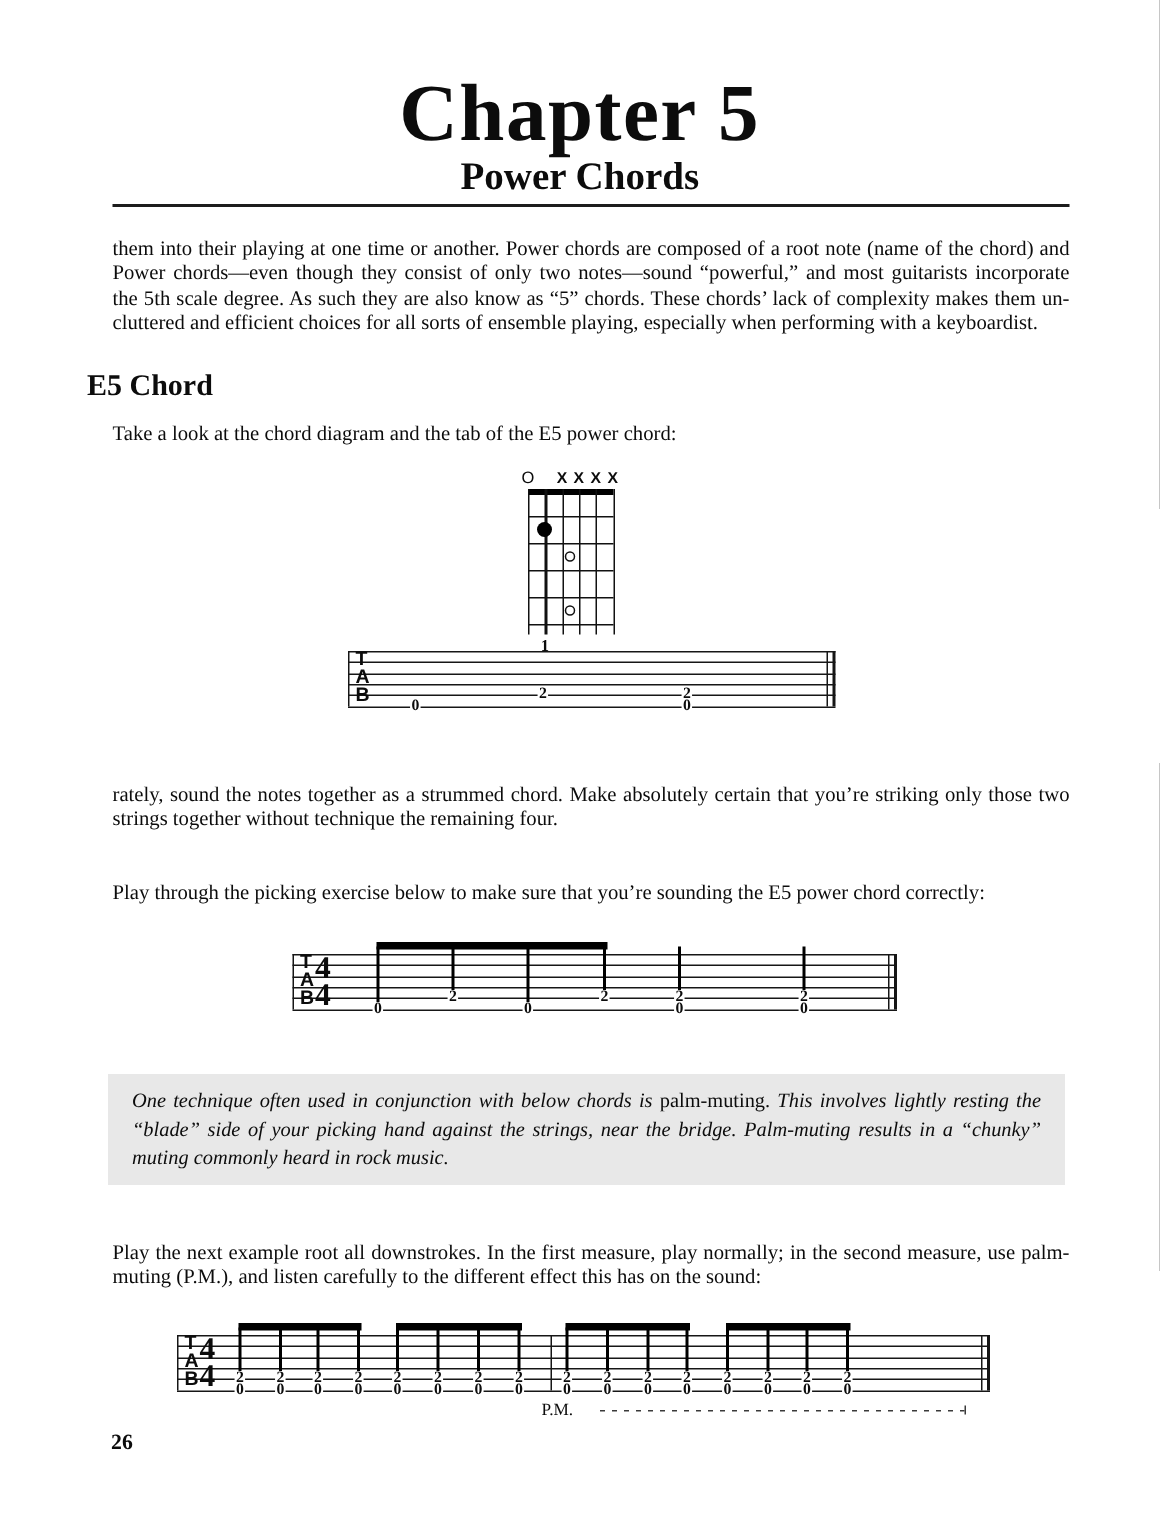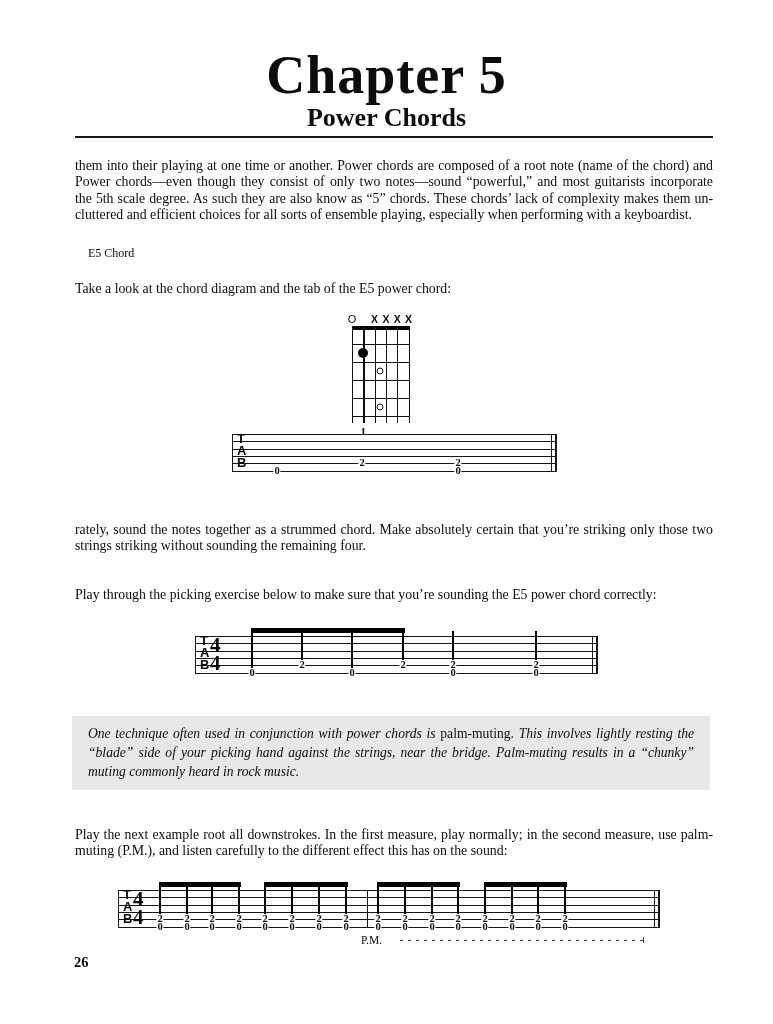--- a/index.html
+++ b/index.html
@@ -14,21 +14,21 @@
     font-size:54px; font-weight:bold; letter-spacing:1px;
   }
   .subtitle {
     left:0; right:0; top:103px; text-align:center;
     font-size:26px; font-weight:bold;
   }
   .hrule { left:75px; width:638px; height:2px; background:#1c1c1c; top:136px; }
   .para { left:75px; width:638px; font-size:13.8px; line-height:16.4px; }
   .tline { white-space:normal; }
   .tline.jl { text-align:justify; text-align-last:justify; }
-  .heading { left:88px; top:246px; font-size:12px; font-weight:normal; }
+  .heading { left:58px; top:246px; font-size:20px; font-weight:bold; }
   .oneline { left:75px; width:660px; font-size:13.8px; }
   .graybox {
     left:72px; top:716px; width:606px; height:58px;
     background:#e8e8e8; padding:8px 16px 8px 16px;
     font-size:13.6px; line-height:19px;
   }
   .graybox .it { font-style:italic; }
   .graybox .rm { font-style:normal; }
   .pagenum { left:74px; top:954px; font-size:14.5px; font-weight:bold; }
 
@@ -127,21 +127,21 @@
       <div class="fret" style="left: 45px; top: 36.5px;">0</div>
       <div class="fret" style="left: 130px; top: 29.2px;">2</div>
       <div class="fret" style="left: 226px; top: 29.2px;">2</div>
       <div class="fret" style="left: 226px; top: 36.5px;">0</div>
       <div class="endbar1" style="left: 319px; top: 0px; height: 36.5px;"></div>
       <div class="endbar2" style="left: 322.6px; top: 0px; height: 36.5px;"></div>
     </div>
 
   <div class="abs para" style="top:522px;">
       <div class="tline jl">rately, sound the notes together as a strummed chord. Make absolutely certain that you’re striking only those two</div>
-      <div class="tline">strings striking without sounding the remaining four.</div>
+      <div class="tline">strings together without technique the remaining four.</div>
     </div>
 
   <div class="abs oneline" style="top:587px;">Play through the picking exercise below to make sure that you’re sounding the E5 power chord correctly:</div>
 
   <div class="staff" id="staff-1" style="left: 195px; top: 636px; width: 403px;">
       <div class="line" style="top: 0px; width: 403px;"></div>
       <div class="line" style="top: 7.3px; width: 403px;"></div>
       <div class="line" style="top: 14.6px; width: 403px;"></div>
       <div class="line" style="top: 21.9px; width: 403px;"></div>
       <div class="line" style="top: 29.2px; width: 403px;"></div>
@@ -165,21 +165,21 @@
       <div class="fret" style="left: 258px; top: 29.2px;">2</div>
       <div class="fret" style="left: 258px; top: 36.5px;">0</div>
       <div class="stem" style="left: 340.25px; top: -5.5px; height: 29.7px;"></div>
       <div class="fret" style="left: 341px; top: 29.2px;">2</div>
       <div class="fret" style="left: 341px; top: 36.5px;">0</div>
       <div class="endbar1" style="left: 397px; top: 0px; height: 36.5px;"></div>
       <div class="endbar2" style="left: 400.6px; top: 0px; height: 36.5px;"></div>
     </div>
 
   <div class="abs graybox">
-      <div class="tline jl"><span class="it">One technique often used in conjunction with power chords is </span><span class="rm">palm-muting.</span><span class="it"> This involves lightly resting the</span></div>
+      <div class="tline jl"><span class="it">One technique often used in conjunction with below chords is </span><span class="rm">palm-muting.</span><span class="it"> This involves lightly resting the</span></div>
       <div class="tline jl"><span class="it">“blade” side of your picking hand against the strings, near the bridge. Palm-muting results in a “chunky”</span></div>
       <div class="tline"><span class="it">muting commonly heard in rock music.</span></div>
     </div>
 
   <div class="abs para" style="top:827px;">
       <div class="tline jl">Play the next example root all downstrokes. In the first measure, play normally; in the second measure, use palm-</div>
       <div class="tline">muting (P.M.), and listen carefully to the different effect this has on the sound:</div>
     </div>
 
   <div class="staff" id="staff-2" style="left: 118px; top: 890px; width: 542px;">

